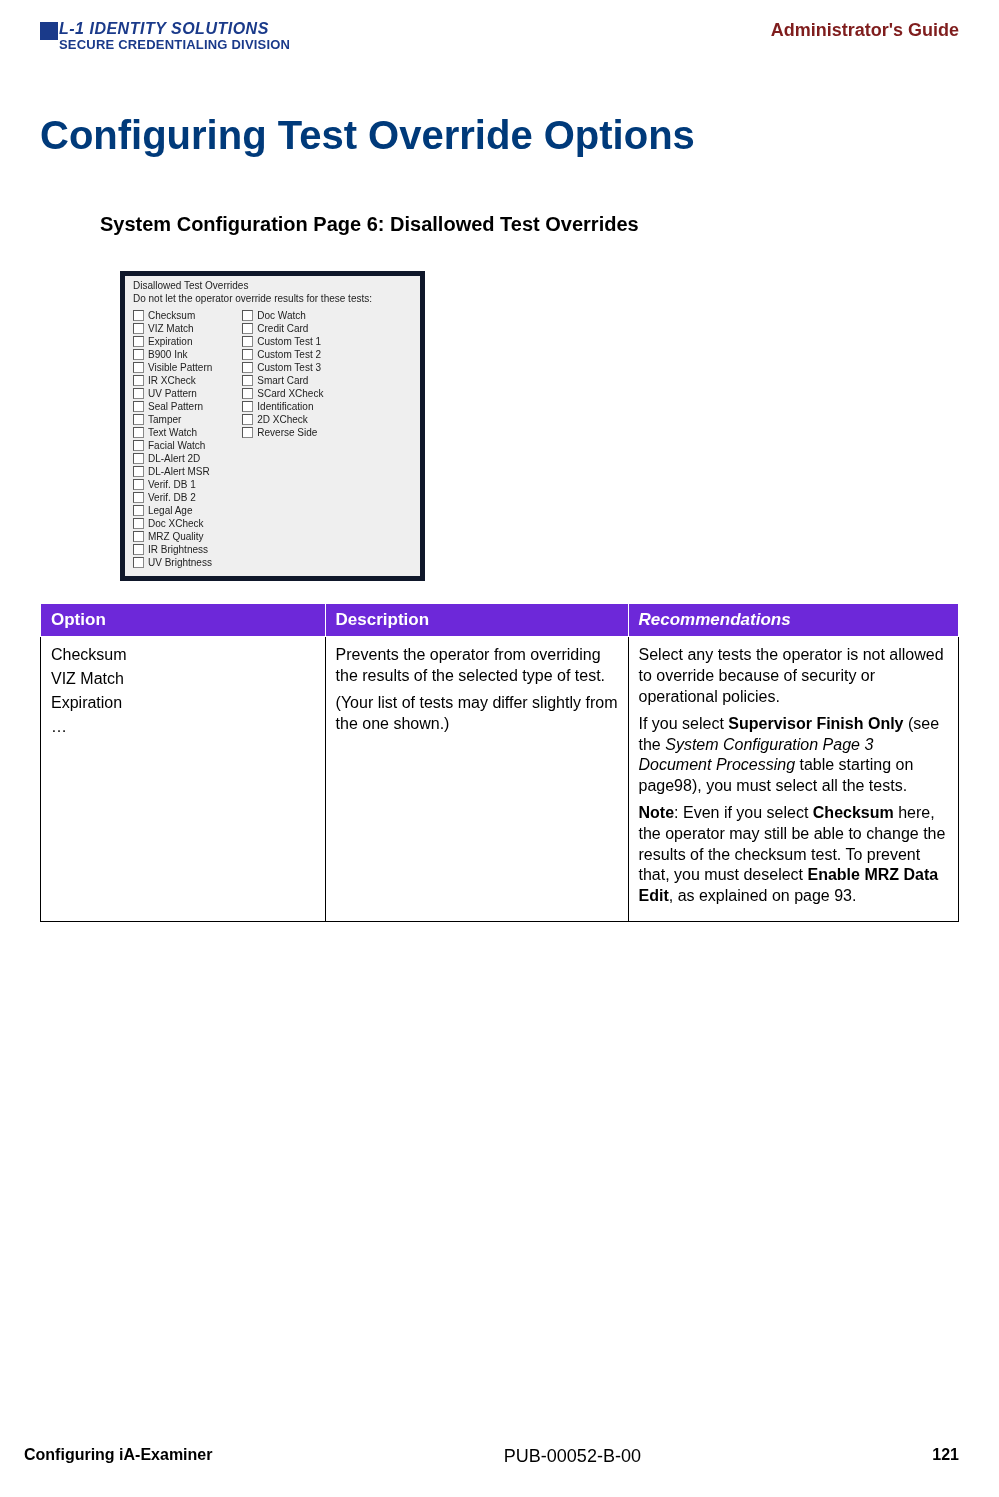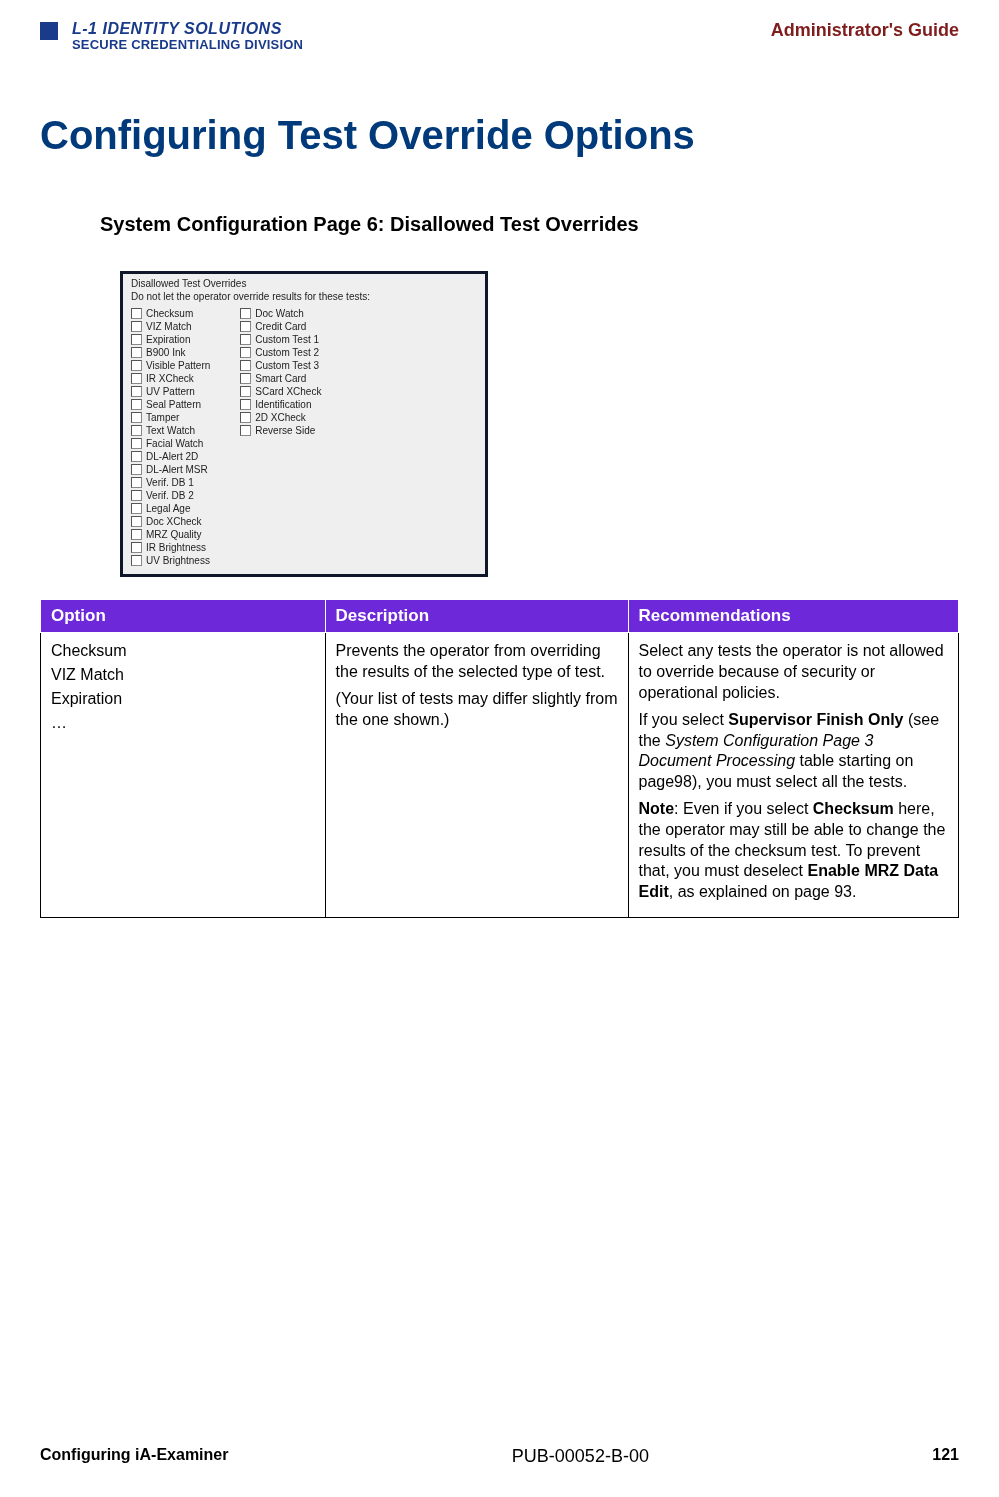--- a/index.html
+++ b/index.html
@@ -13,21 +13,21 @@
     }
     .header {
       display: flex;
       justify-content: space-between;
       align-items: flex-start;
       margin-bottom: 60px;
     }
     .logo-block {
       display: flex;
       align-items: flex-start;
-      gap: 14px;
+      gap: 1px;
     }
     .logo-square {
       width: 18px;
       height: 18px;
       background: #1a3a8a;
       margin-top: 2px;
     }
     .logo-text { line-height: 1.15; }
     .logo-line1 {
       color: #1a3a8a;
@@ -55,22 +55,22 @@
     }
     h2.subtitle {
       font-size: 20px;
       font-weight: bold;
       color: #000;
       margin-left: 60px;
       margin-bottom: 35px;
     }
     .screenshot-box {
       margin-left: 80px;
-      width: 368px;
-      border: 3px solid #0f172a;
+      width: 305px;
+      border: 5px solid #0f172a;
       background: #efefef;
       font-family: "Segoe UI", Tahoma, sans-serif;
       font-size: 10px;
       color: #1a1a1a;
       padding: 4px 8px 8px 8px;
       margin-bottom: 22px;
     }
     .fieldset-label {
       font-size: 10px;
       color: #222;
@@ -113,29 +113,29 @@
     }
     .opt-table td {
       border: 1px solid #000;
       padding: 8px 10px;
       vertical-align: top;
       font-size: 16px;
       line-height: 1.3;
     }
     .opt-col1 { width: 31%; }
     .opt-col2 { width: 33%; }
-    .opt-col3 { width: 36%; }
+    .opt-col3 { width: 36%; font-style: italic; }
     .option-list div { margin-bottom: 3px; }
     .rec p { margin-bottom: 6px; }
     .bold { font-weight: bold; }
     .italic { font-style: italic; }
     .footer {
       position: absolute;
       bottom: 30px;
-      left: 40px;
+      left: 24px;
       right: 40px;
       display: flex;
       justify-content: space-between;
       font-weight: bold;
       font-size: 16px;
     }
     .footer-center {
       font-size: 18px;
       font-weight: normal;
     }

